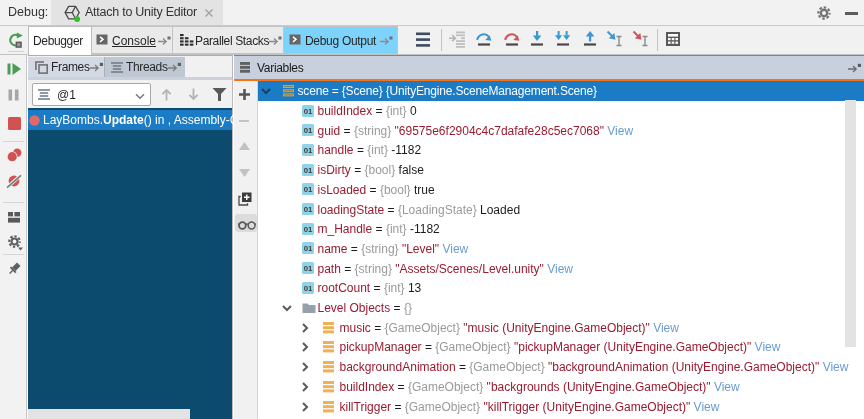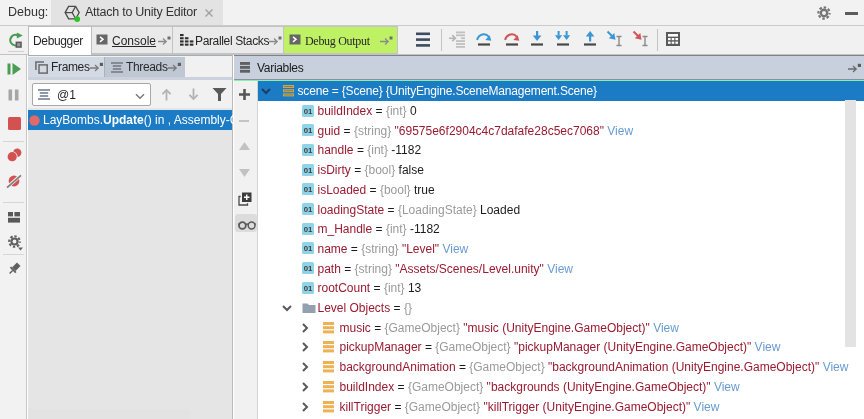--- a/index.html
+++ b/index.html
@@ -72,21 +72,21 @@
         <rect x="9.8" y="6.4" width="3.6" height="2.1"></rect>
           <rect x="9.8" y="9.6" width="3.6" height="2.1"></rect>
       </g>
     </svg>
     <div class="abs lbl" style="left:22px;top:7px;letter-spacing:-0.35px;">Parallel Stacks</div>
     <svg class="abs" style="left:96px;top:8px;" width="13" height="12" viewBox="0 0 13 12">
         <path d="M0,6.5 L8,6.5 M5,3.5 L8.2,6.5 L5,9.5" fill="none" stroke="#8b8b8b" stroke-width="1.3"></path>
         <rect x="9.5" y="1.5" width="3" height="3" fill="#6e6e6e"></rect>
       </svg>
   </div>
-  <div class="abs" style="left:284px;top:0;width:114px;height:28px;background:#bef264;border:1px solid #c3c3c3;border-left:none;font-family:Liberation Serif, serif;">
+  <div class="abs" style="left:284px;top:0;width:114px;height:28px;background:#7dd3fc;border:1px solid #c3c3c3;border-left:none;">
     <svg class="abs" style="left:5px;top:7px;" width="12" height="11" viewBox="0 0 12 11">
         <rect x="0.5" y="0.5" width="11" height="10" fill="#666"></rect>
         <path d="M4,2.8 L7,5.3 L4,7.8" fill="none" stroke="#fff" stroke-width="1.5"></path>
       </svg>
     <div class="abs lbl" style="left:21px;top:7px;letter-spacing:-0.3px;">Debug Output</div>
     <svg class="abs" style="left:96px;top:8px;" width="13" height="12" viewBox="0 0 13 12">
         <path d="M0,6.5 L8,6.5 M5,3.5 L8.2,6.5 L5,9.5" fill="none" stroke="#8b8b8b" stroke-width="1.3"></path>
         <rect x="9.5" y="1.5" width="3" height="3" fill="#6e6e6e"></rect>
       </svg>
   </div>
@@ -217,21 +217,21 @@
 
   <svg class="abs" style="left:7px;top:206px;" width="15" height="15" viewBox="0 0 15 15">
     <g transform="rotate(45 7.5 7.5)">
       <rect x="5" y="1.5" width="5" height="7" fill="#5f5f5f"></rect>
       <rect x="3.7" y="8.5" width="7.6" height="1.8" fill="#5f5f5f"></rect>
       <rect x="6.9" y="10.3" width="1.4" height="4.2" fill="#5f5f5f"></rect>
     </g>
   </svg>
 </div>
 
-<div class="abs" style="left:28px;top:55px;width:205px;height:364px;background:#e5e5e5;border-right:1px solid #b9b9b9;">
+<div class="abs" style="left:28px;top:55px;width:205px;height:364px;background:#0c4a6e;border-right:1px solid #b9b9b9;">
 
   <div class="abs" style="left:0;top:0;width:204px;height:25px;background:#f1f1f1;border-top:1px solid #a8adb5;">
     <div class="abs" style="left:0;top:1px;width:76px;height:20px;background:#d4dae4;"></div>
     <div class="abs" style="left:76px;top:1px;width:81px;height:20px;background:#bfc7d3;border-left:1px solid #a9b1bd;"></div>
     <div class="abs" style="left:0;top:21px;width:204px;height:4px;background:#cbd2de;"></div>
 
     <svg class="abs" style="left:7px;top:5px;" width="13" height="13" viewBox="0 0 13 13">
       <path d="M0.9,9 L0.9,0.9 L9,0.9" fill="none" stroke="#6b6b6b" stroke-width="1.5"></path>
       <rect x="4" y="3.9" width="8.2" height="8.2" fill="none" stroke="#6b6b6b" stroke-width="1.5"></rect>
     </svg>
@@ -290,21 +290,21 @@
   <div class="abs" style="left:0;top:55px;width:204px;height:20px;background:#1b7bc4;color:#fff;">
     <svg class="abs" style="left:1px;top:4.5px;" width="11" height="11" viewBox="0 0 11 11">
         <circle cx="5.5" cy="5.5" r="5.2" fill="#e06a6a"></circle>
       </svg>
     <div class="abs lbl" style="left:15px;top:3px;">LayBombs.<b>Update</b>() in , Assembly-C</div>
   </div>
 
   <div class="abs" style="left:0;top:354px;width:162px;height:10px;background:#e3e3e3;"></div>
 </div>
 
-<div class="abs" style="left:234px;top:55px;width:630px;height:284px;background:#86efac;">
+<div class="abs" style="left:234px;top:55px;width:630px;height:284px;background:#f97316;">
 
   <div class="abs" style="left:0;top:0;width:630px;height:25px;background:#c8d0dd;border-top:1px solid #80838a;border-bottom:1px solid #8c9099;">
     <svg class="abs" style="left:6px;top:6px;" width="10" height="11" viewBox="0 0 10 11">
       <g fill="#5f6062">
           <rect x="0" y="0" width="10" height="2.9"></rect>
           <rect x="0" y="3.9" width="10" height="2.9"></rect>
           <rect x="0" y="7.8" width="10" height="2.9"></rect>
         </g>
     </svg>
     <div class="abs lbl" style="left:23px;top:4.5px;color:#1a1a1a;letter-spacing:-0.3px;">Variables</div>

